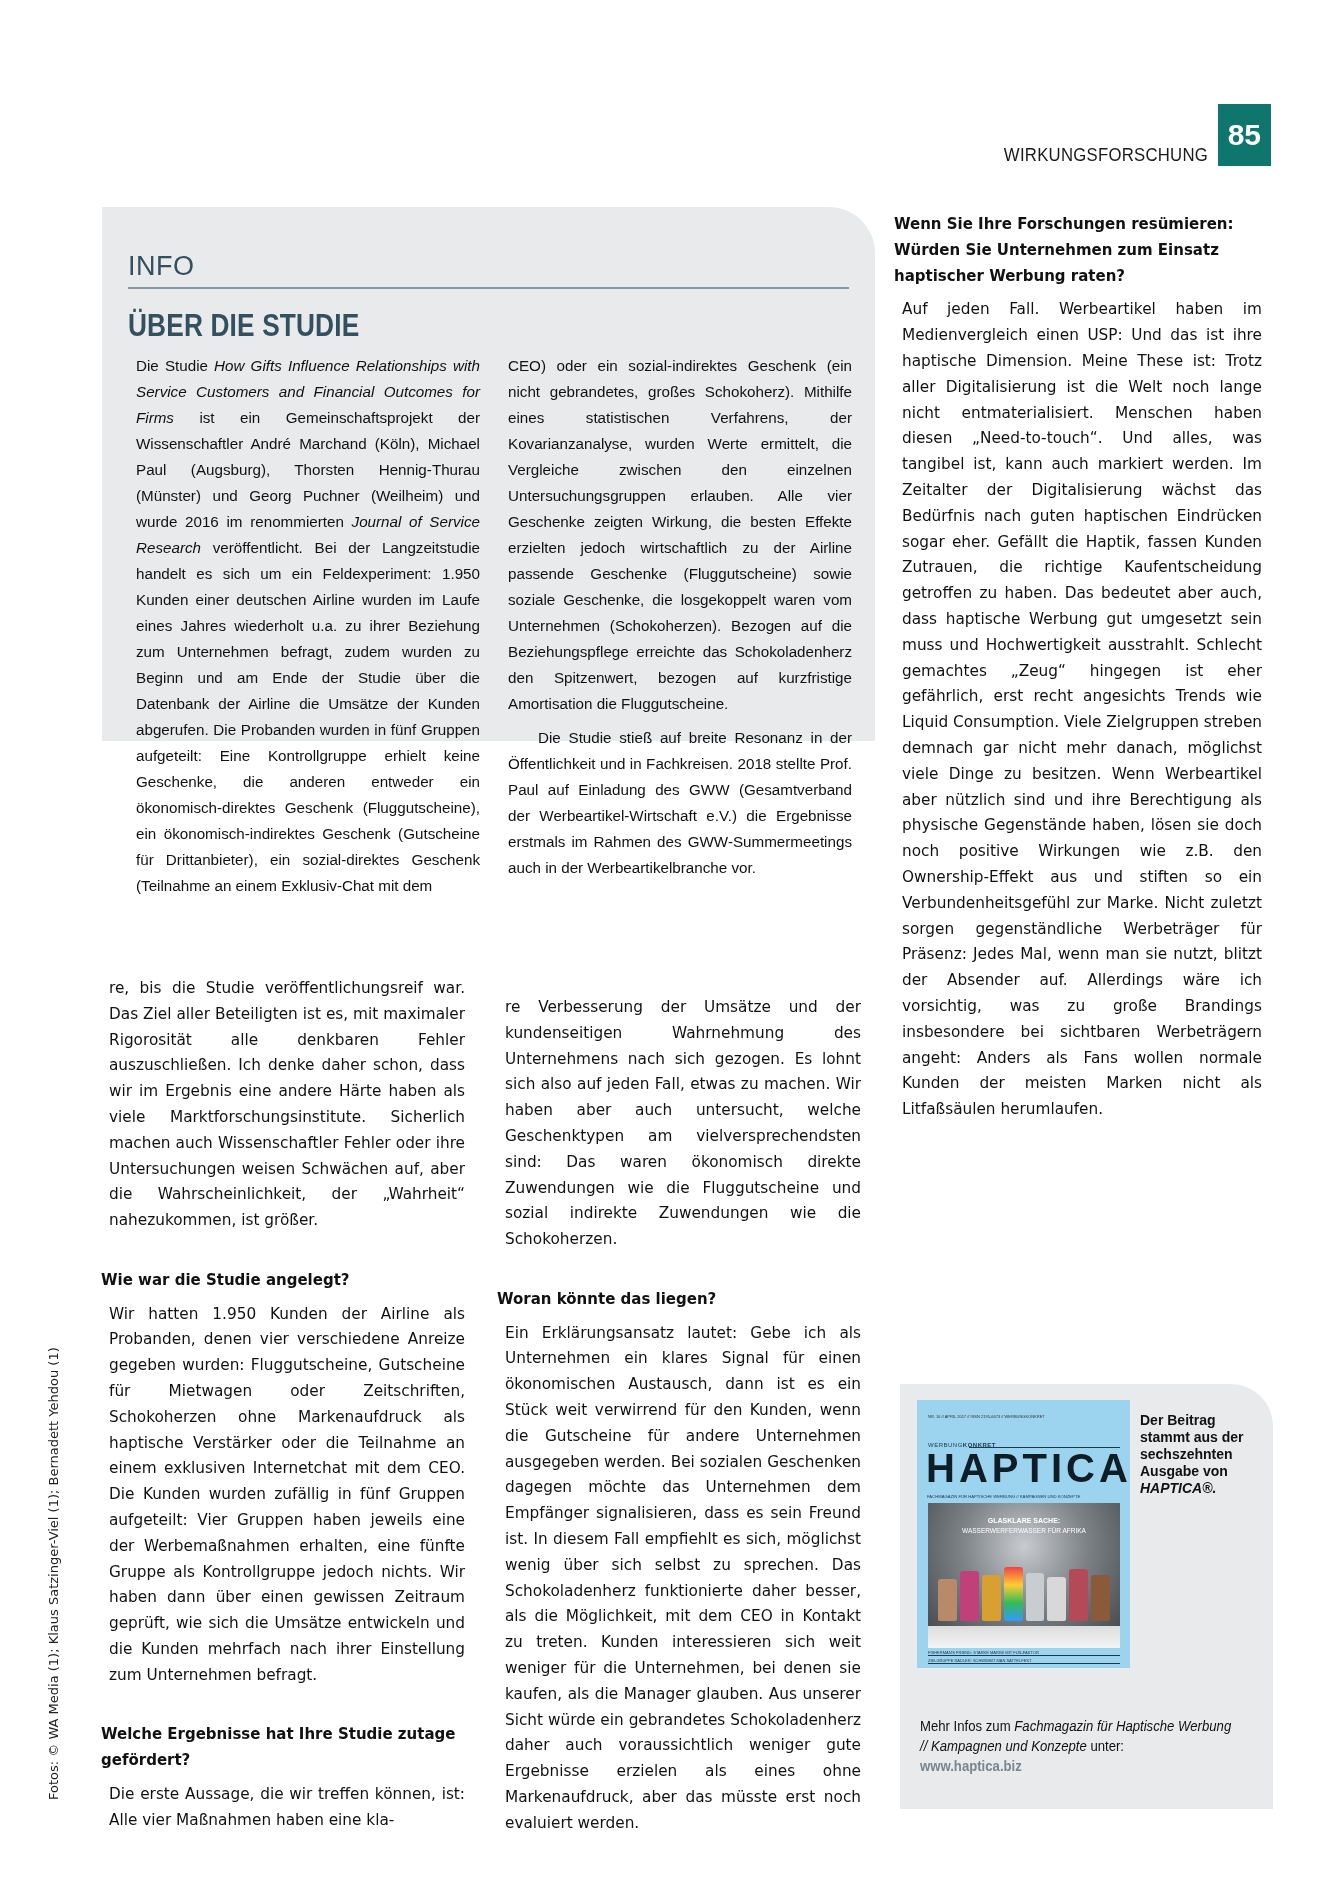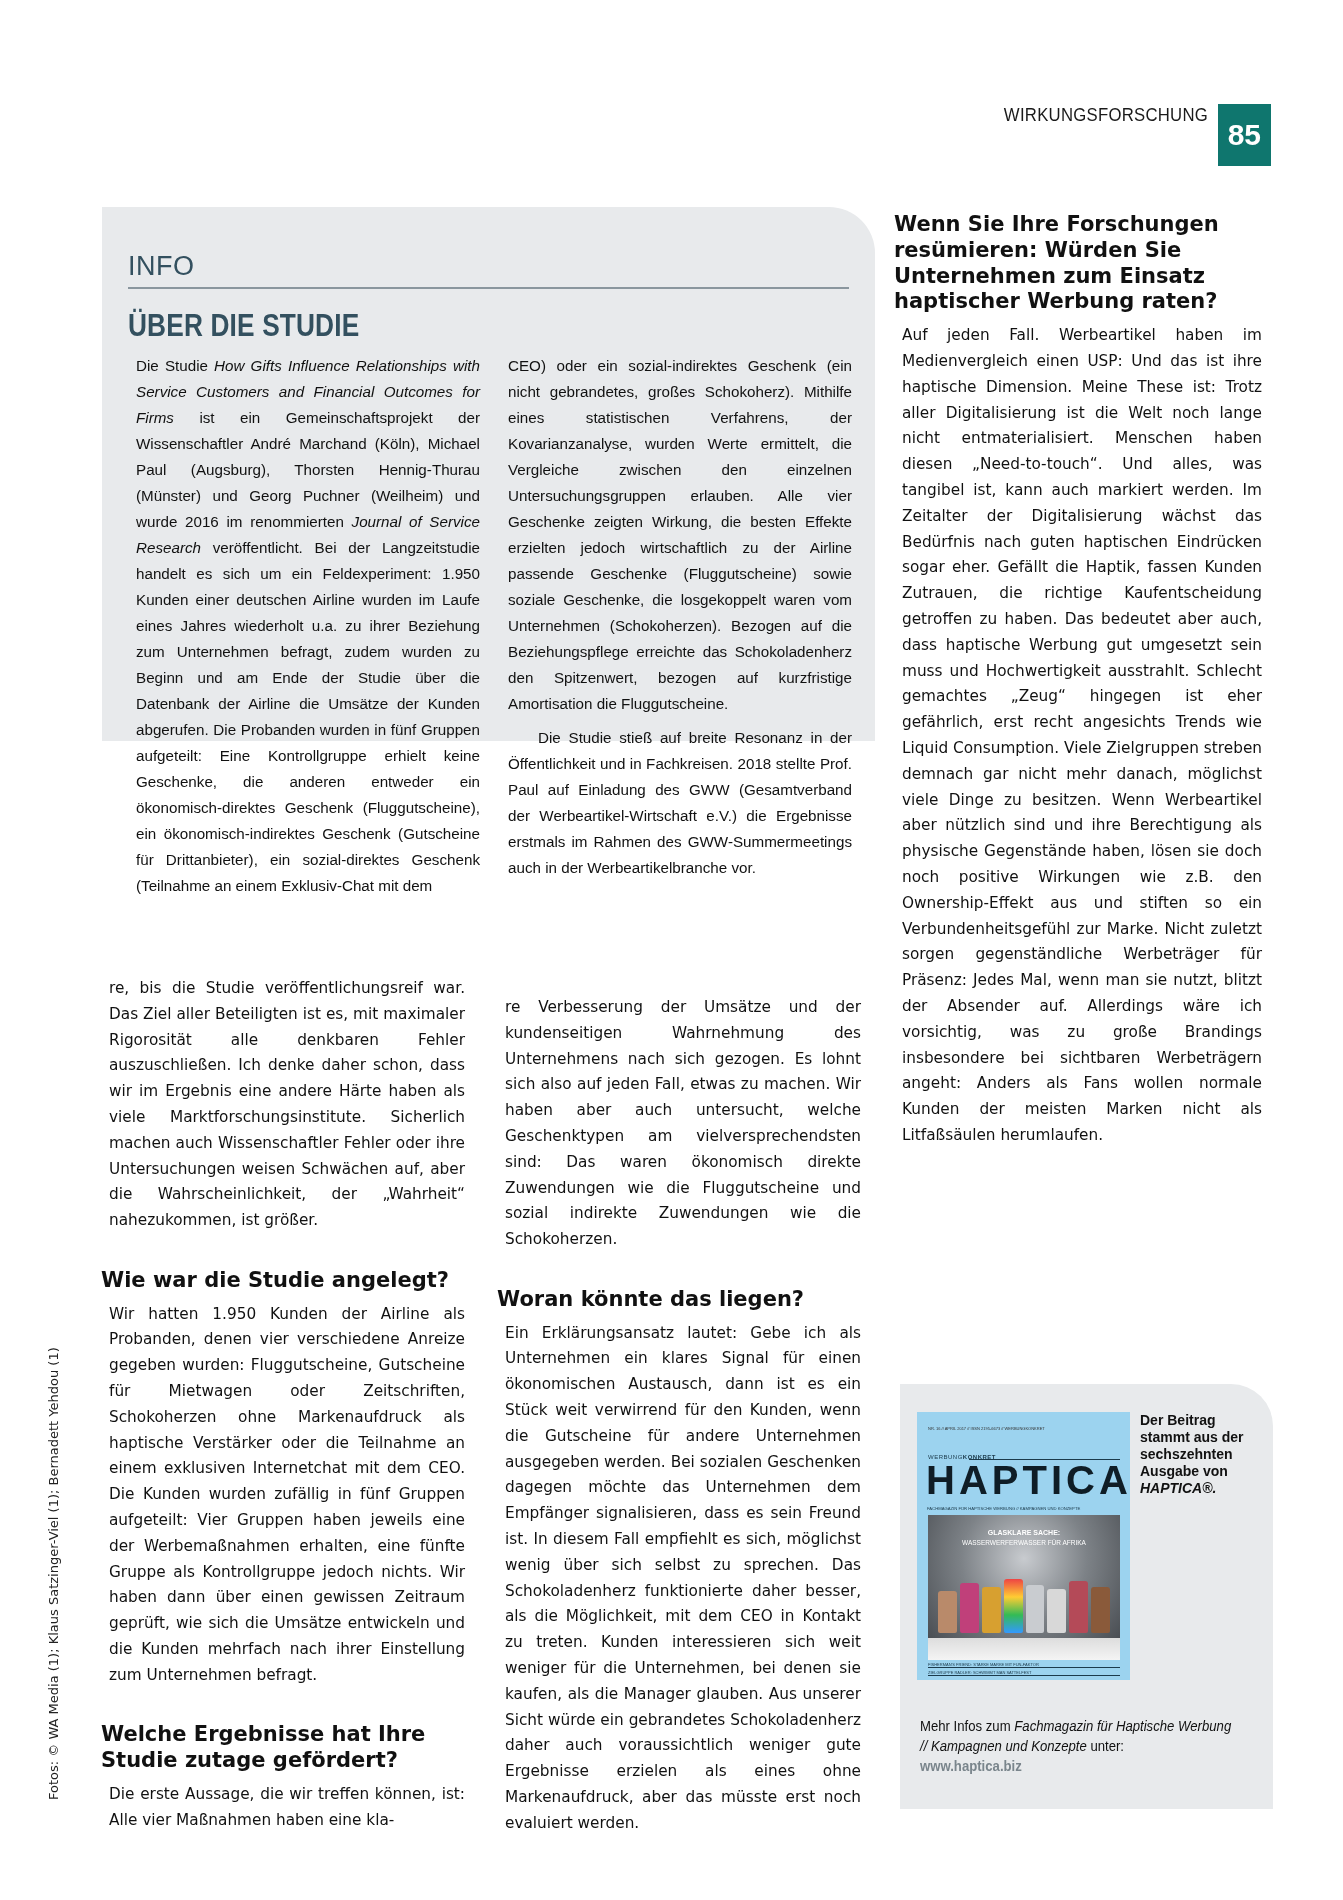--- a/index.html
+++ b/index.html
@@ -1,43 +1,43 @@
 <!DOCTYPE html>
 <html><head>
 <meta charset="utf-8">
 <style>
   html, body { margin:0; padding:0; }
   body { width:1343px; height:1900px; background:#ffffff; position:relative; overflow:hidden; color:#1a1a1a; }
-  .header { position:absolute; top:104px; right:72px; display:flex; align-items:flex-start; gap:10px; }
+  .header { position:absolute; top:104px; right:72px; display:flex; align-items:flex-end; gap:10px; }
   .header .section { font-family:"Liberation Sans", sans-serif; font-size:19px; letter-spacing:0.3px; color:#1a1a1a; transform:scaleX(0.88); transform-origin:right center; }
   .header .page { background:#0f766e; color:#fff; font-family:"Liberation Sans", sans-serif; font-weight:bold; font-size:30px; padding:18px 10px; line-height:26px; }
 
   .infobox { position:absolute; left:102px; top:207px; width:773px; height:534px; background:#e8eaec; border-top-right-radius:46px; }
   .info-label { position:absolute; left:26px; top:44px; font-family:"Liberation Sans", sans-serif; font-size:27px; color:#33505f; letter-spacing:0.5px; }
   .info-rule { position:absolute; left:26px; right:26px; top:80px; height:2px; background:#8a969e; }
   .info-title { position:absolute; left:26px; top:100px; font-family:"Liberation Sans", sans-serif; font-weight:bold; font-size:32px; color:#33505f; transform:scaleX(0.82); transform-origin:left center; letter-spacing:0.2px; }
   .info-col { position:absolute; top:138px; width:360px; font-family:"Liberation Sans", sans-serif; font-size:15.2px; line-height:26px; text-align:justify; color:#111; }
   .info-col.c1 { left:26px; }
   .info-col.c2 { left:398px; }
   .info-col p { margin:8px; }
   .info-col .indent { text-indent:30px; }
 
   .col { position:absolute; width:372px; font-family:"DejaVu Sans", sans-serif; font-size:15.3px; line-height:25.8px; text-align:justify; color:#111; }
   .col p { margin:8px; }
-  .col h3 { margin:0; font-size:21px; font-weight:bold; line-height:25.8px; text-align:left; }
+  .col h3 { margin:0; font-size:15px; font-weight:bold; line-height:25.8px; text-align:left; }
   .col .gap { height:25.8px; }
   .col1 { left:101px; top:968px; }
   .col2 { left:497px; top:987px; }
   .col3 { left:894px; top:212px; width:376px; }
   .byline { font-style:italic; }
 
   .credit { position:absolute; left:46px; top:1800px; transform:rotate(-90deg); transform-origin:left top; font-family:"DejaVu Sans", sans-serif; font-size:13px; color:#222; white-space:nowrap; }
 
   .promo { position:absolute; left:900px; top:1384px; width:373px; height:425px; background:#e8eaec; border-top-right-radius:42px; }
-  .cover { position:absolute; left:17px; top:28px; width:213px; height:268px; background:#9cd3ef; overflow:hidden; }
+  .cover { position:absolute; left:17px; top:16px; width:213px; height:268px; background:#9cd3ef; overflow:hidden; }
   .cover .meta { position:absolute; left:11px; top:14px; font-family:"Liberation Sans", sans-serif; font-size:4px; color:#333; }
   .cover .brand-sub { position:absolute; left:11px; top:42px; font-family:"Liberation Sans", sans-serif; font-size:6px; color:#1b3a4b; letter-spacing:0.5px; }
   .cover .brand-sub b { color:#1b3a4b; }
   .cover .topline { position:absolute; left:52px; right:10px; top:47px; height:1px; background:#1b3a4b; }
   .cover .brand { position:absolute; left:9px; top:46px; font-family:"Liberation Sans", sans-serif; font-weight:bold; font-size:40px; color:#0f1d26; letter-spacing:4px; }
   .cover .tagline { position:absolute; left:10px; top:94px; font-family:"Liberation Sans", sans-serif; font-size:4.2px; color:#1b3a4b; white-space:nowrap; }
   .cover .photo { position:absolute; left:11px; top:103px; width:192px; height:145px; background:radial-gradient(circle at 50% 30%, #c8cbcf 0%, #7d8287 45%, #3d4146 100%); }
   .cover .photo .head1 { position:absolute; top:14px; width:100%; text-align:center; font-family:"Liberation Sans", sans-serif; font-weight:bold; font-size:7px; color:#fff; }
   .cover .photo .head2 { position:absolute; top:24px; width:100%; text-align:center; font-family:"Liberation Sans", sans-serif; font-size:6.5px; color:#fff; }
   .cover .bottles { position:absolute; left:10px; right:10px; top:58px; height:60px; display:flex; gap:3px; align-items:flex-end; }

